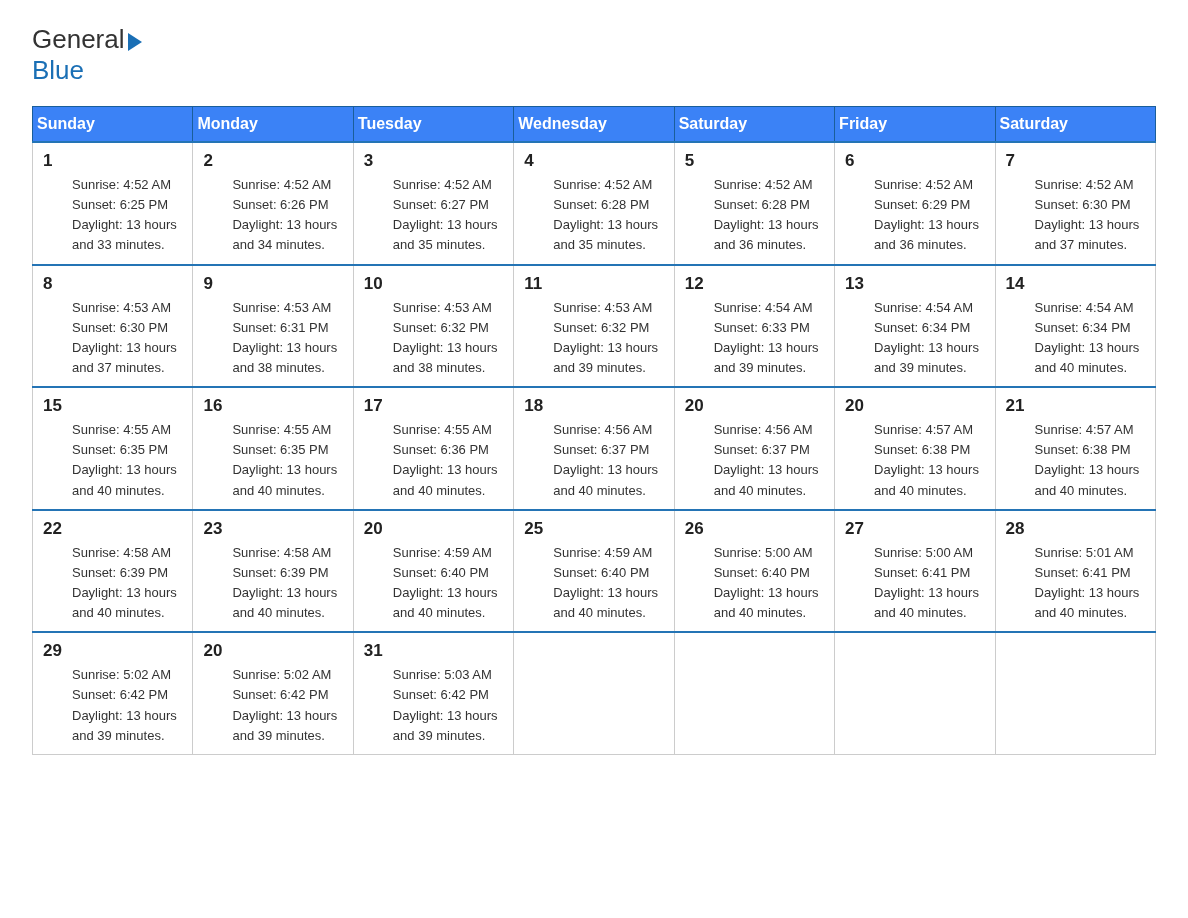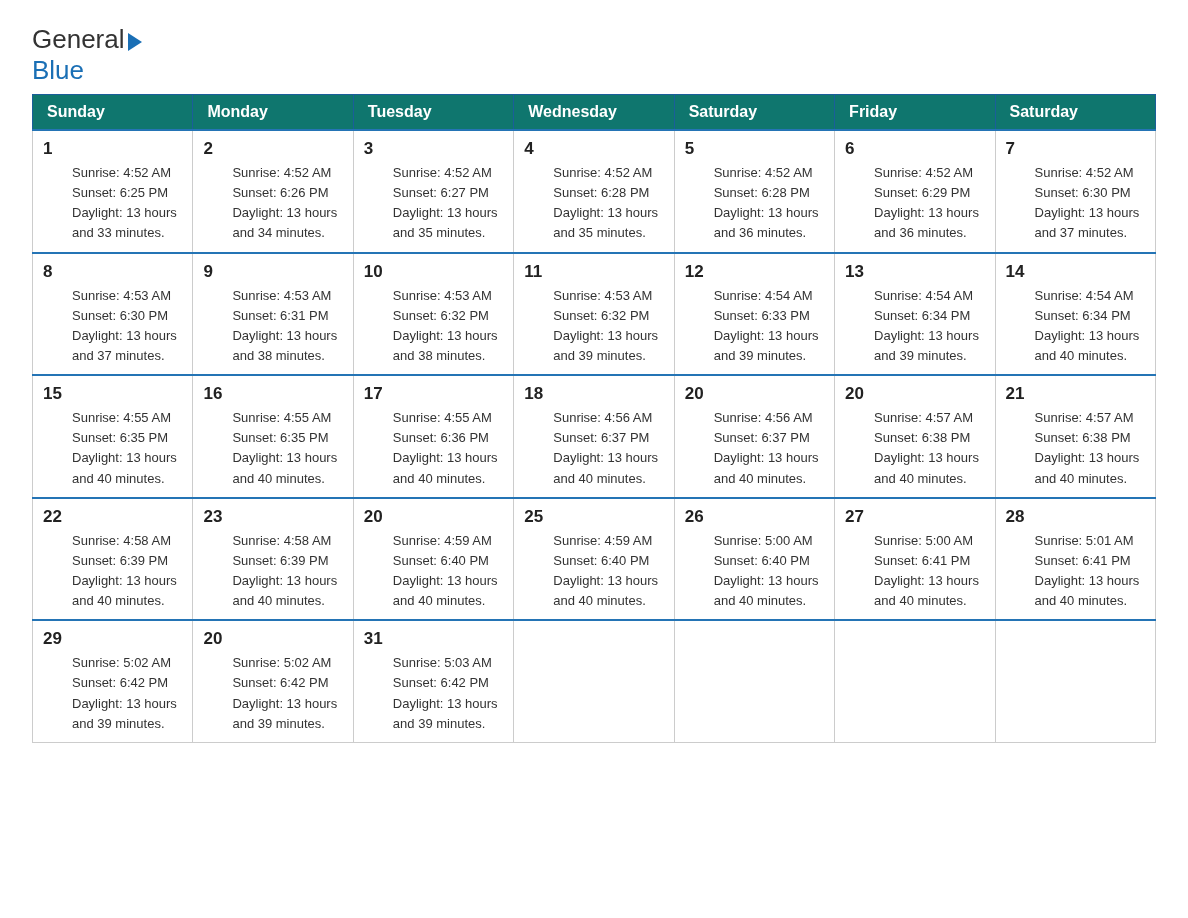--- a/index.html
+++ b/index.html
@@ -7,21 +7,21 @@
       font-family: Arial, sans-serif;
       background: #ffffff;
       padding: 24px 32px;
       width: 1188px;
       min-height: 918px;
     }
     .header {
       display: flex;
       justify-content: space-between;
       align-items: flex-start;
-      margin-bottom: 8px;
+      margin-bottom: 20px;
     }
     .logo {
       display: flex;
       flex-direction: column;
       align-items: flex-start;
     }
     .logo-text {
       display: flex;
       align-items: center;
       font-size: 26px;
@@ -58,25 +58,25 @@
       font-size: 22px;
       color: #444;
       margin-top: 4px;
     }
     .calendar-table {
       width: 100%;
       border-collapse: collapse;
       table-layout: fixed;
     }
     .calendar-table thead tr th {
-      background-color: #0f766e;
+      background-color: #3b82f6;
       color: #ffffff;
       font-size: 16px;
       font-weight: bold;
-      padding: 8px 14px;
+      padding: 8px 4px;
       text-align: left;
       border: 1px solid #1a5e9a;
     }
     .calendar-table tbody tr td {
       vertical-align: top;
       padding: 8px 10px;
       border: 1px solid #cccccc;
       font-size: 13px;
       color: #333;
       min-height: 100px;

